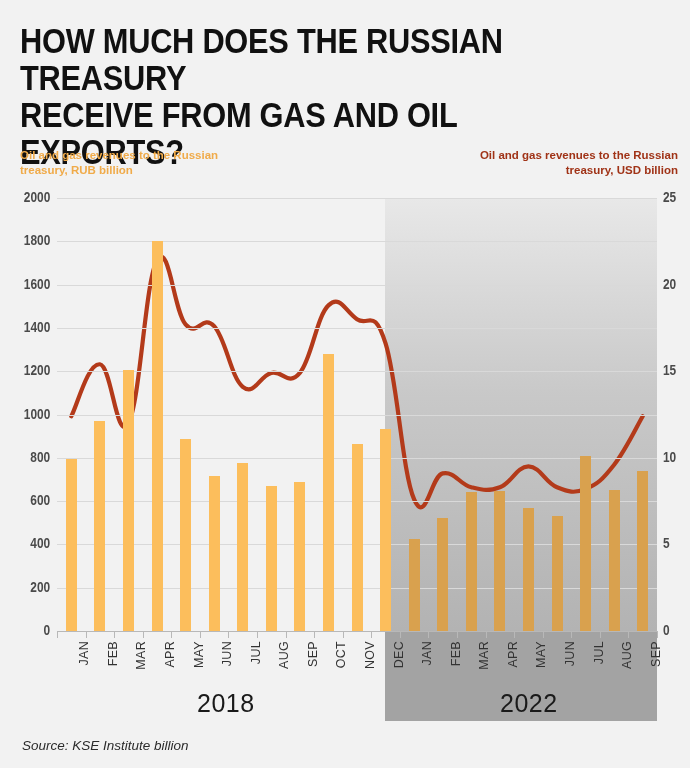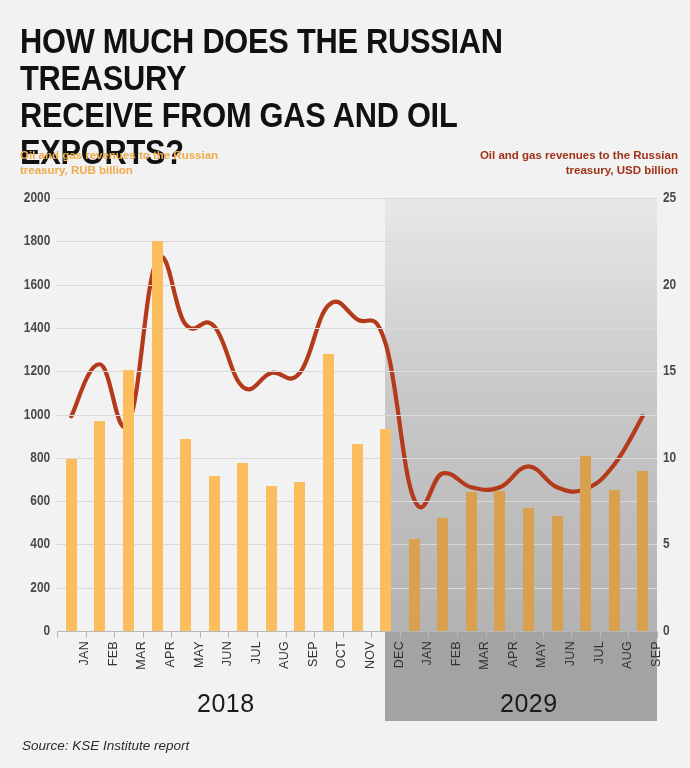--- a/index.html
+++ b/index.html
@@ -209,23 +209,23 @@
       <div class="bar shaded" style="left: 523.071px; height: 175.365px;"></div>
       <div class="tick" style="left: 514.286px;"></div>
       <div class="bar shaded" style="left: 551.643px; height: 140.725px;"></div>
       <div class="tick" style="left: 542.857px;"></div>
       <div class="bar shaded" style="left: 580.214px; height: 160.21px;"></div>
       <div class="tick" style="left: 571.429px;"></div>
       <div class="tick" style="left: 600px;"></div>
     </div>
 
   <div class="yearlabel" style="left:197px;">2018</div>
-  <div class="yearlabel" style="left:500px;">2029</div>
-
-  <div class="source">Source: KSE Institute report</div>
+  <div class="yearlabel" style="left:500px;">2022</div>
+
+  <div class="source">Source: KSE Institute billion</div>
 
 <div class="monthlabel" style="left: 77.2857px;">JAN</div>
     <div class="monthlabel" style="left: 105.857px;">FEB</div>
     <div class="monthlabel" style="left: 134.429px;">MAR</div>
     <div class="monthlabel" style="left: 163px;">APR</div>
     <div class="monthlabel" style="left: 191.571px;">MAY</div>
     <div class="monthlabel" style="left: 220.143px;">JUN</div>
     <div class="monthlabel" style="left: 248.714px;">JUL</div>
     <div class="monthlabel" style="left: 277.286px;">AUG</div>
     <div class="monthlabel" style="left: 305.857px;">SEP</div>

